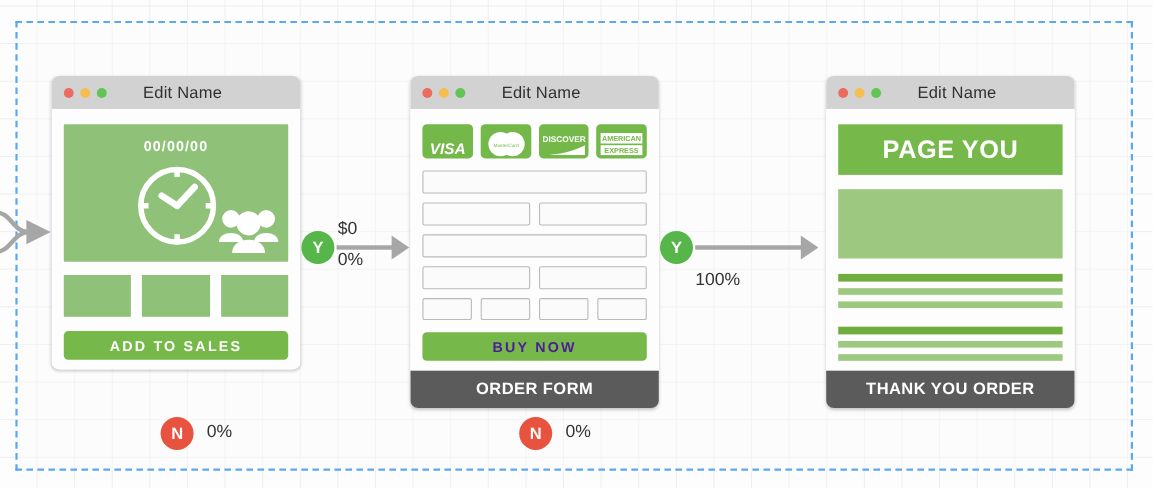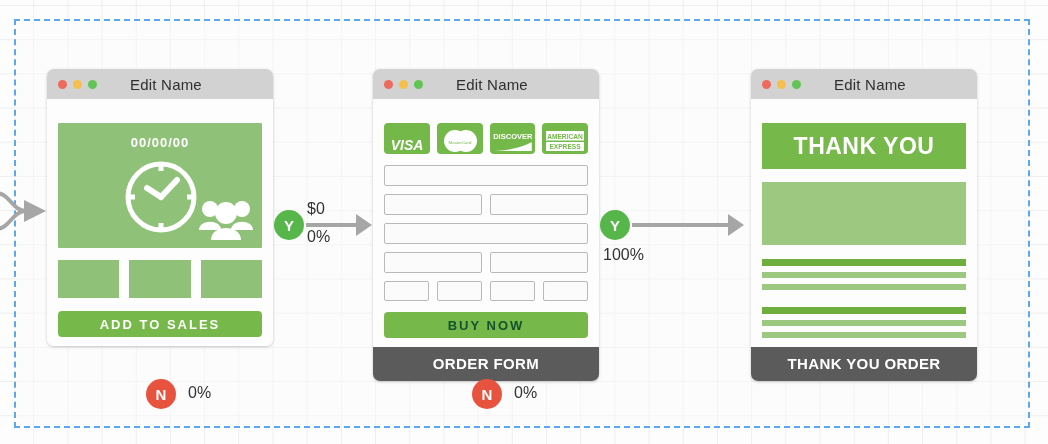--- a/index.html
+++ b/index.html
@@ -40,21 +40,21 @@
   }
   .dots{display:flex;gap:6px;margin-left:11px;}
   .dot{width:9px;height:9px;border-radius:50%;}
   .dot.r{background:#ec6a5e;}
   .dot.y{background:#f5bf4f;}
   .dot.g{background:#61c454;}
   .card-title{
     position:absolute;left:12px;right:0;text-align:center;
     font-size:15px;color:#2f2f2f;letter-spacing:.2px;
   }
-  .card-body{background:#fdfdfd;padding:24px 11px 9px 11px;}
+  .card-body{background:#fdfdfd;padding:14px 11px 9px 11px;}
   .card-footer{
     background:#5b5b5b;color:#ffffff;text-align:center;
     font-size:15px;font-weight:bold;letter-spacing:.4px;
     padding:8px 0 9px 0;
   }
 
   
   .hero{
     position:relative;height:125px;background:#8fc278;border-radius:1px;
     overflow:hidden;
@@ -81,21 +81,21 @@
   }
   .form-rows{margin-top:11px;display:flex;flex-direction:column;gap:8px;}
   .frow{display:flex;gap:8px;}
   .fld{
     flex:1;height:21px;border:1.6px solid #b9b9b9;border-radius:2px;
     background:#fbfbfb;box-sizing:border-box;
   }
   .fld.sm{height:20px;}
   .buy{
     margin-top:11px;height:26px;border-radius:4px;background:#76b94a;
-    color:#14532d;font-size:13px;font-weight:bold;letter-spacing:2px;
+    color:#4c1d95;font-size:13px;font-weight:bold;letter-spacing:2px;
     display:flex;align-items:center;justify-content:center;
   }
 
   
   .ty-banner{
     height:46px;background:#76b94a;display:flex;align-items:center;
     justify-content:center;color:#ffffff;font-size:23px;font-weight:bold;
     letter-spacing:.5px;
   }
   .ty-block{margin-top:13px;height:63px;background:#9cc87f;}
@@ -251,33 +251,33 @@
     </div>
     <div class="card-footer">ORDER FORM</div>
   </div>
 
   <div class="badge n" style="left:472px;top:379px;">N</div>
   <div class="conv-text" style="left:514px;top:384px;">0%</div>
 
   <div class="badge y" style="left:600px;top:210px;">Y</div>
   <div class="arrow-line" style="left:632px;top:223px;width:98px;"></div>
   <div class="arrow-head" style="left:728px;top:214px;"></div>
-  <div class="conv-text" style="left:603px;top:246px;">100%</div>
+  <div class="conv-text" style="left:632px;top:246px;">100%</div>
 
   <div class="card" style="left:751px;top:69px;">
     <div class="card-titlebar">
       <div class="dots">
         <span class="dot r"></span>
         <span class="dot y"></span>
         <span class="dot g"></span>
       </div>
       <div class="card-title">Edit Name</div>
     </div>
     <div class="card-body">
-      <div class="ty-banner">THANK YOU</div>
+      <div class="ty-banner">PAGE YOU</div>
       <div class="ty-block"></div>
       <div class="ty-lines">
         <div class="ln dark"></div>
         <div class="ln"></div>
         <div class="ln"></div>
       </div>
       <div class="ty-lines second">
         <div class="ln dark"></div>
         <div class="ln"></div>
         <div class="ln"></div>

